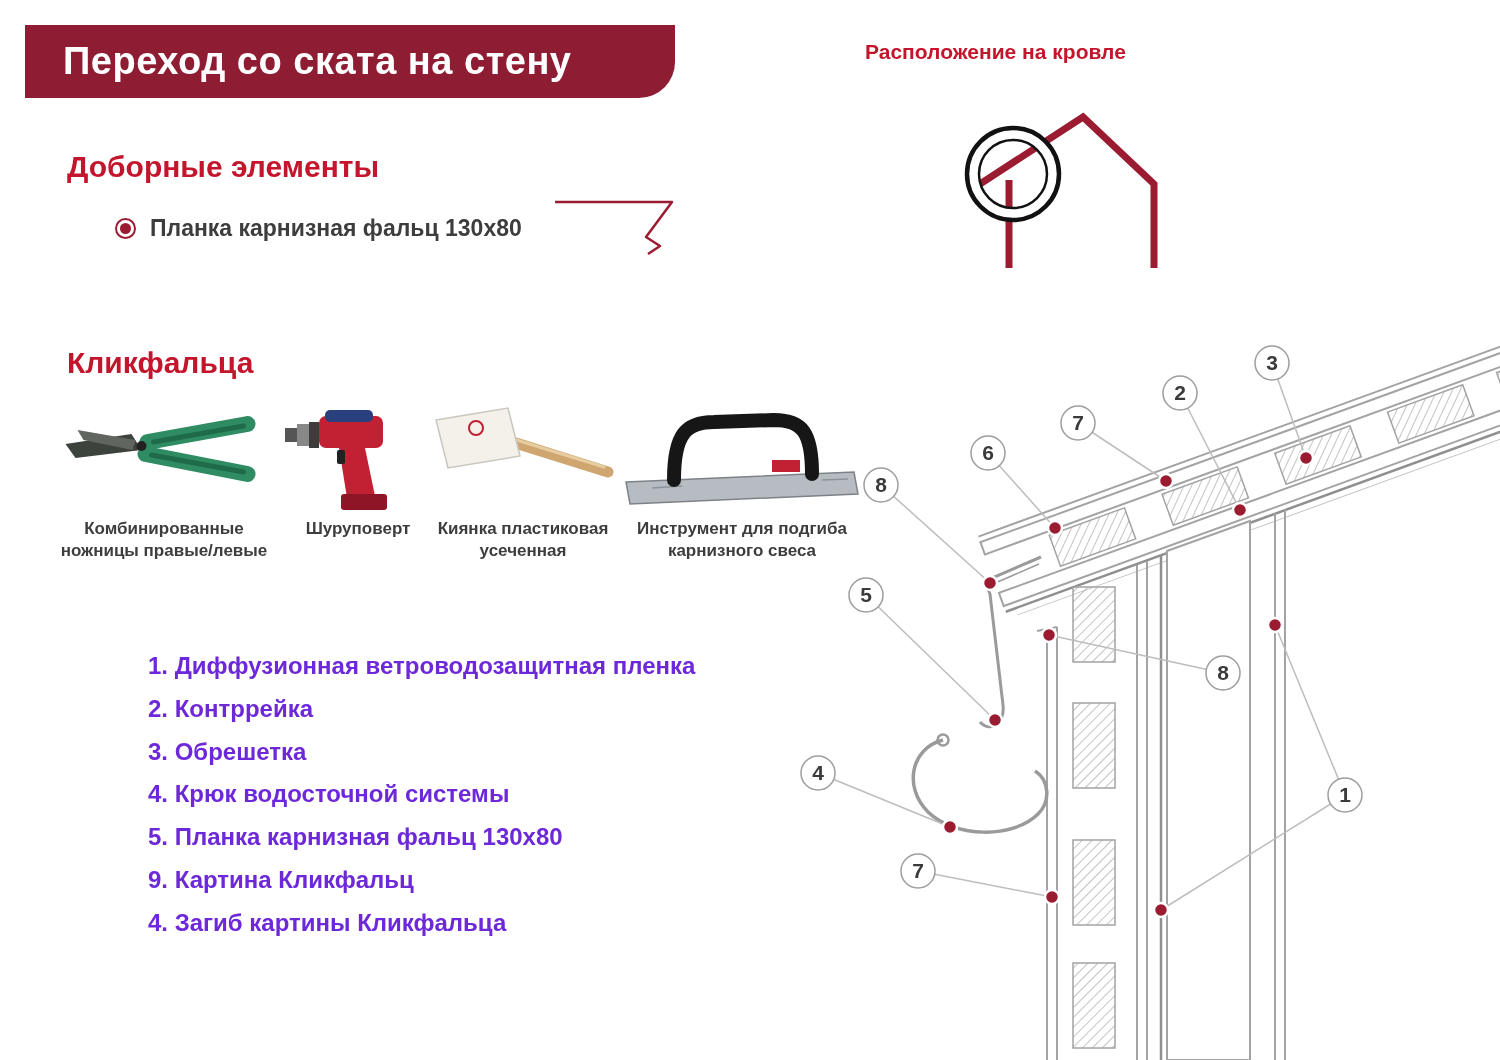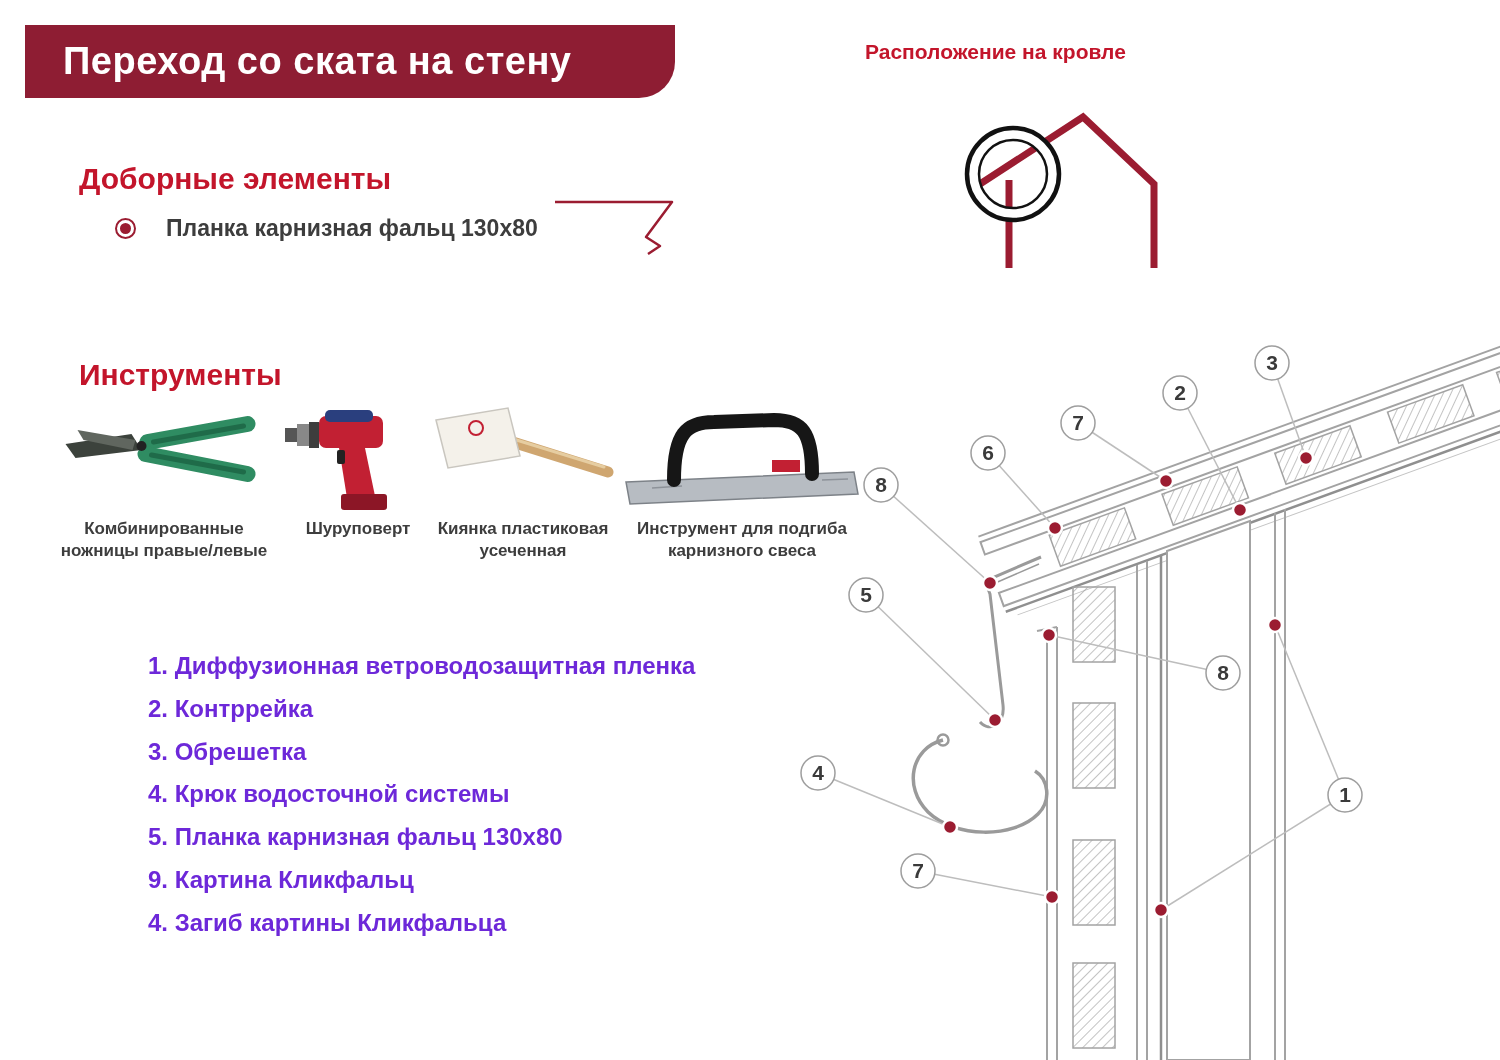--- a/index.html
+++ b/index.html
@@ -11,25 +11,25 @@
     position:absolute;left:25px;top:25px;width:650px;height:73px;
     background:#8e1d33;border-radius:0 0 36px 0;
     display:flex;align-items:center;padding-left:38px;box-sizing:border-box;
   }
   .banner h1{margin:0;color:#fff;font-size:38px;font-weight:bold;letter-spacing:.5px;}
   .roof-title{
     position:absolute;left:865px;top:40px;margin:0;
     color:#c3152b;font-size:21px;font-weight:bold;
   }
   .house-svg{position:absolute;left:945px;top:100px;width:240px;height:175px;}
-  .section-title{position:absolute;margin:16px;color:#c3152b;font-size:30px;font-weight:bold;}
+  .section-title{position:absolute;margin:4px;color:#c3152b;font-size:30px;font-weight:bold;}
   .elements-title{left:63px;top:146px;}
   .tools-title{left:63px;top:342px;}
   .bullet-row{
-    position:absolute;left:115px;top:215px;display:flex;align-items:center;gap:30px;
+    position:absolute;left:115px;top:215px;display:flex;align-items:center;gap:14px;
   }
   .bullet{
     width:17px;height:17px;border:2.5px solid #9b1c31;border-radius:50%;
     position:relative;flex:none;display:inline-block;background:#fff;
   }
   .bullet::after{content:"";position:absolute;inset:3px;border-radius:50%;background:#9b1c31;}
   .bullet-row .label{font-size:23px;font-weight:bold;color:#3d3d3d;}
   .flashing-svg{position:absolute;left:550px;top:180px;width:150px;height:95px;}
   .tool{position:absolute;top:400px;margin:0;}
   .tool svg{display:block;width:100%;height:112px;}
@@ -69,21 +69,21 @@
 
   <h2 class="section-title elements-title">Доборные элементы</h2>
   <div class="bullet-row">
     <span class="bullet"></span>
     <span class="label">Планка карнизная фальц 130х80</span>
   </div>
   <svg class="flashing-svg" viewBox="0 0 150 95" aria-hidden="true">
     <path d="M 5 22 L 122 22 L 96 57 L 110 66 L 98 74" fill="none" stroke="#9b1c31" stroke-width="2.5" stroke-linejoin="round"></path>
   </svg>
 
-  <h2 class="section-title tools-title">Инструменты</h2>
+  <h2 class="section-title tools-title">Кликфальца</h2>
 
   <figure class="tool tool-1">
     <svg viewBox="0 0 205 112" aria-hidden="true">
       <polygon points="4,44 70,34 80,50 14,58" fill="#3c423c"></polygon>
       <polygon points="16,30 74,40 71,50 22,40" fill="#60665f"></polygon>
       <line x1="86" y1="42" x2="186" y2="24" stroke="#2f8c62" stroke-width="16" stroke-linecap="round"></line>
       <line x1="84" y1="54" x2="186" y2="74" stroke="#2f8c62" stroke-width="16" stroke-linecap="round"></line>
       <line x1="92" y1="42" x2="182" y2="26" stroke="#1f6b49" stroke-width="5" stroke-linecap="round"></line>
       <line x1="90" y1="55" x2="182" y2="72" stroke="#1f6b49" stroke-width="5" stroke-linecap="round"></line>
       <circle cx="80" cy="46" r="5" fill="#222222"></circle>

